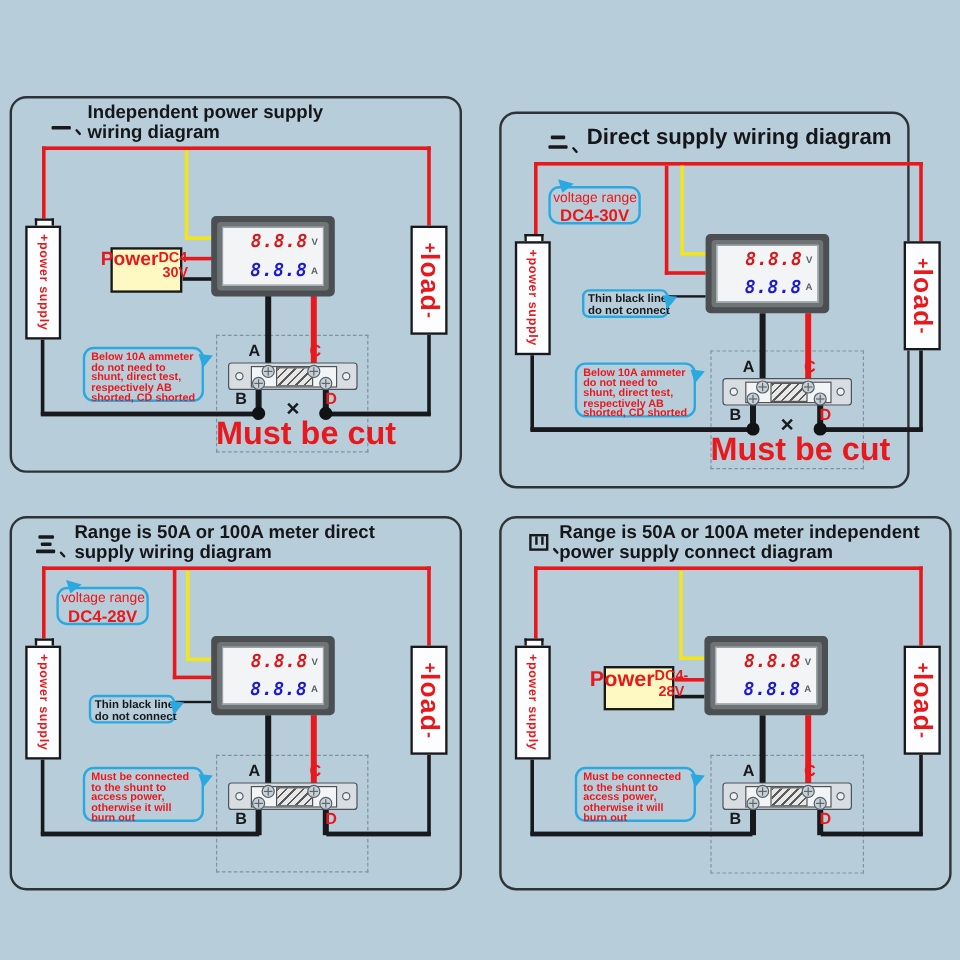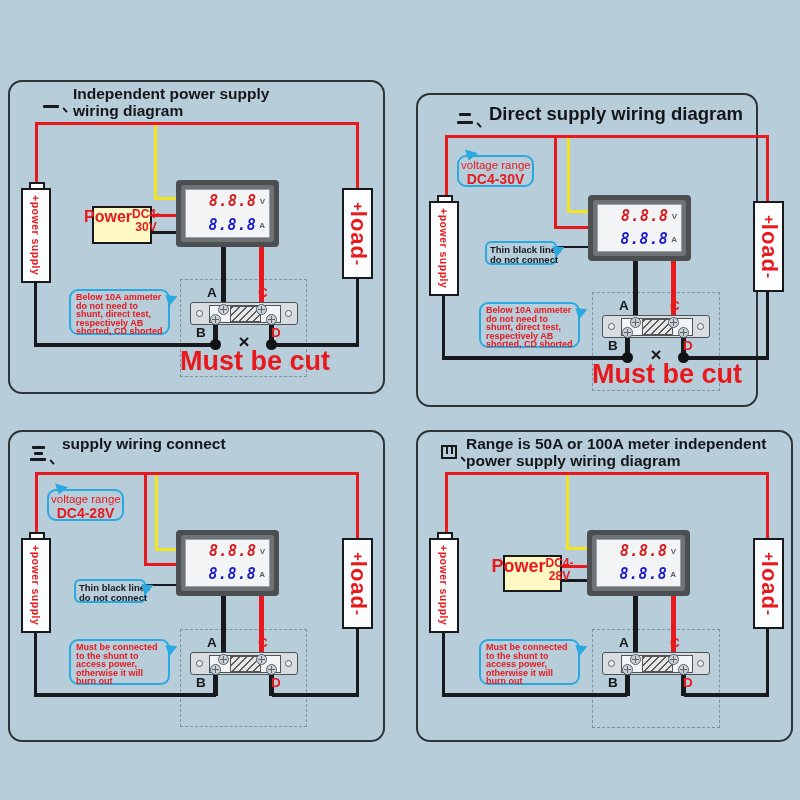--- a/index.html
+++ b/index.html
@@ -255,21 +255,22 @@
   </div>
 
   <div class="panel" style="left:8px;top:430px;width:377px;height:312px">
     <div class="numeral" style="left:20px;top:12px" aria-label="三、">
       <i class="nbar" style="left:2px;top:2px;width:13px"></i>
       <i class="nbar" style="left:4px;top:8px;width:9px"></i>
       <i class="nbar" style="left:0;top:14px;width:16px"></i>
       <i class="dun" style="left:19px;top:17px"></i>
     </div>
     <div class="ptitle" style="left:52px;top:4px">
-      <div>supply wiring connect</div>
+      <div>Range is 50A or 100A meter direct</div>
+      <div>supply wiring diagram</div>
     </div>
 
     <div class="dashed" style="left:170px;top:197px;width:127px;height:98px"></div>
 
     <div class="wire w-red" style="left:25px;top:40px;width:324px;height:3px"></div>
     <div class="wire w-red" style="left:25px;top:40px;width:3px;height:62px"></div>
     <div class="wire w-red" style="left:346px;top:40px;width:3px;height:68px"></div>
     <div class="wire w-red" style="left:134px;top:43px;width:2.5px;height:91px"></div>
     <div class="wire w-red" style="left:134px;top:131px;width:32px;height:2.5px"></div>
     <div class="wire w-yel" style="left:145px;top:43px;width:2.5px;height:75px"></div>
@@ -345,21 +346,21 @@
   <div class="panel" style="left:416px;top:430px;width:377px;height:312px">
     <div class="numeral" style="left:23px;top:11px" aria-label="四、">
       <span class="cjk4" style="left:0;top:2px;width:16px;height:14px">
           <i style="left:3px"></i>
           <i style="left:8px"></i>
         </span>
       <i class="dun" style="left:19px;top:15px"></i>
     </div>
     <div class="ptitle" style="left:48px;top:4px">
       <div>Range is 50A or 100A meter independent</div>
-      <div>power supply wiring diagram</div>
+      <div>power supply connect diagram</div>
     </div>
 
     <div class="dashed" style="left:174px;top:197px;width:128px;height:99px"></div>
 
     <div class="wire w-red" style="left:27px;top:40px;width:324px;height:3px"></div>
     <div class="wire w-red" style="left:27px;top:40px;width:3px;height:62px"></div>
     <div class="wire w-red" style="left:348px;top:40px;width:3px;height:68px"></div>
     <div class="wire w-yel" style="left:148px;top:43px;width:2.5px;height:74px"></div>
     <div class="wire w-yel" style="left:148px;top:115px;width:21px;height:2.5px"></div>
     <div class="wire w-red" style="left:144px;top:133px;width:25px;height:2.5px"></div>

